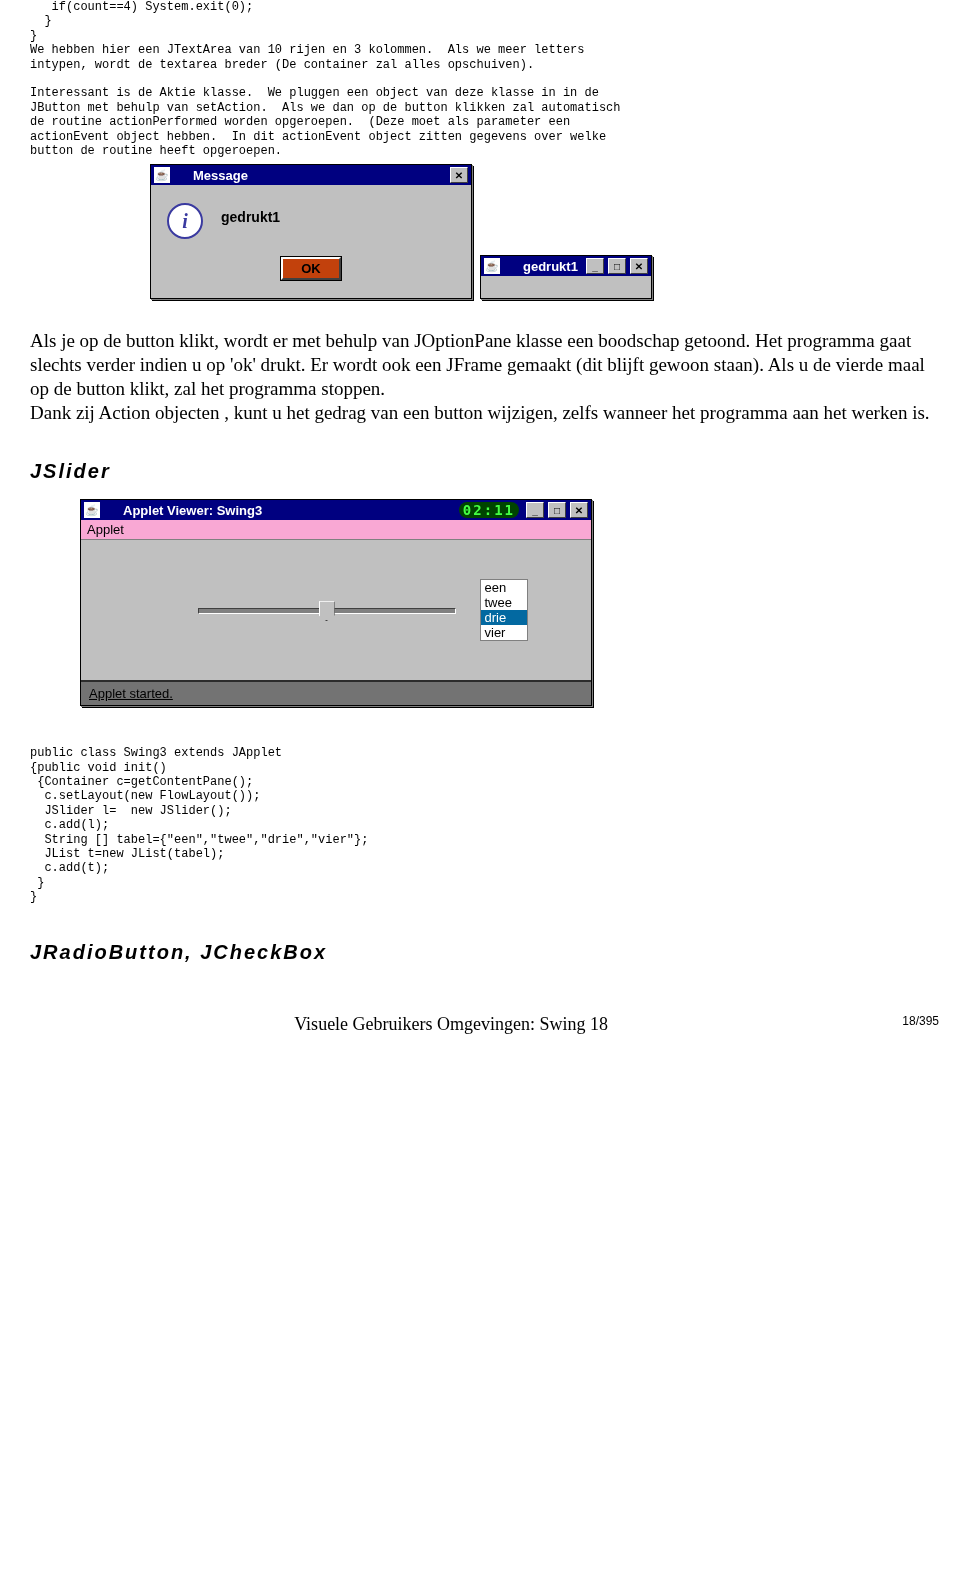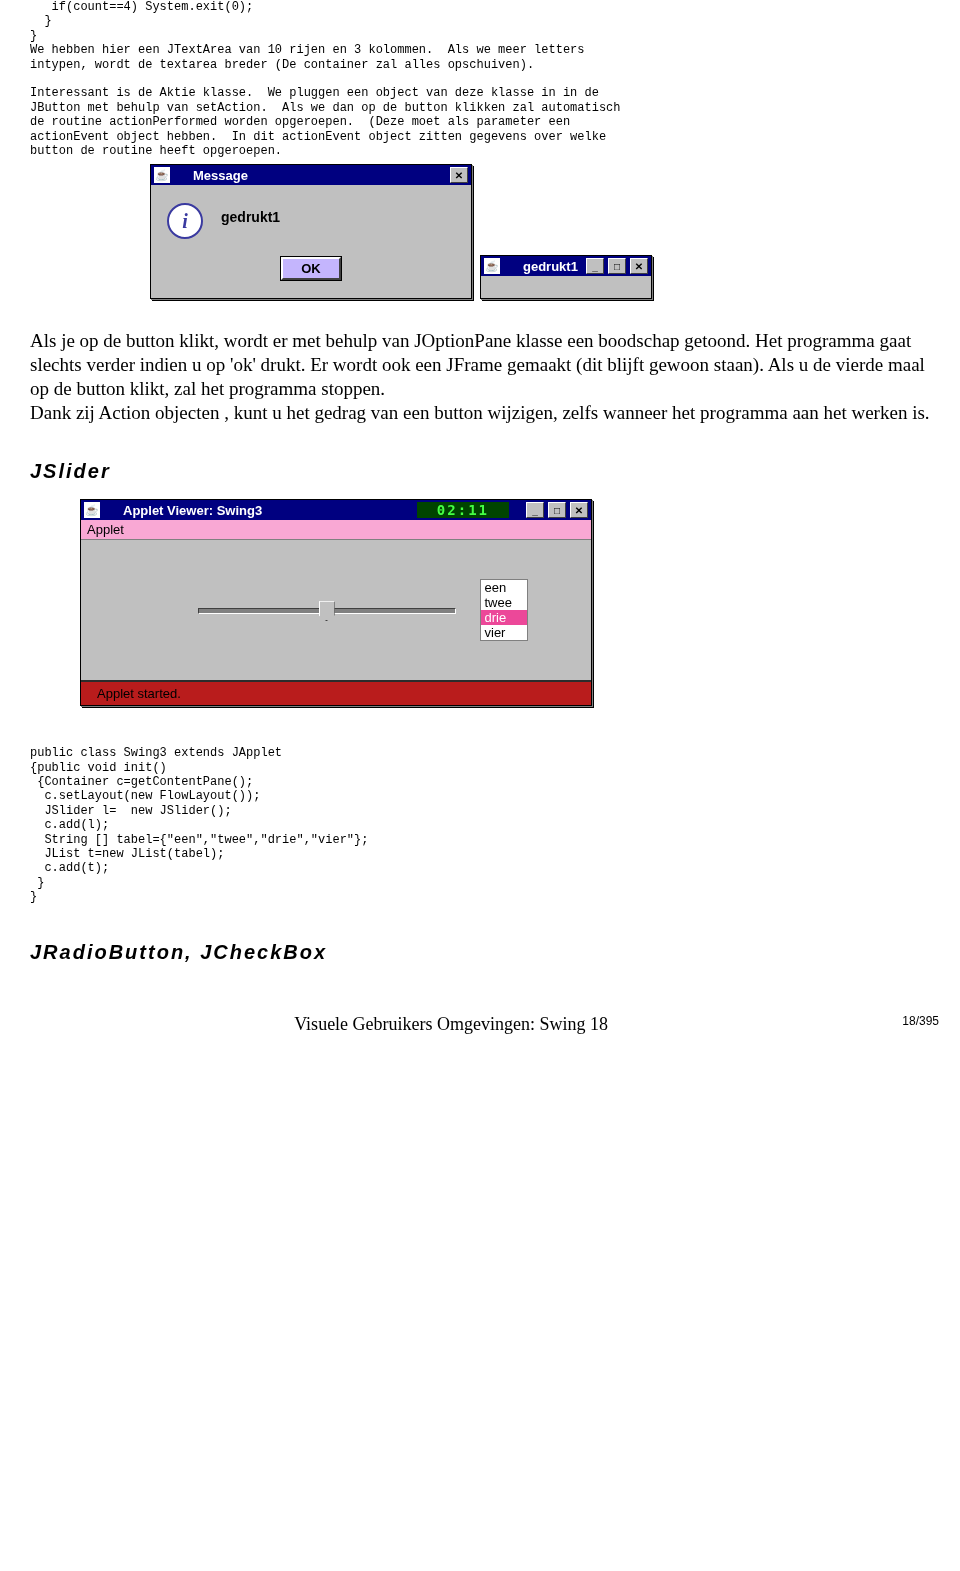--- a/index.html
+++ b/index.html
@@ -87,21 +87,21 @@
     display:flex;align-items:center;justify-content:center;
     font-family: Georgia, serif;
     font-style: italic;
     font-weight: bold;
     font-size: 20px;
   }
   .msgtext { font-weight: bold; font-size:14px; margin-top:6px; }
   .btnrow { text-align: center; padding: 12px 0 18px; }
   .okbtn {
     display: inline-block;
-    background: #c4b5fd;
+    background: #c2410c;
     border: 2px solid #fff;
     border-right-color: #404040;
     border-bottom-color: #404040;
     padding: 2px 18px;
     font-weight: bold;
     font-size: 13px;
     box-shadow: 0 0 0 1px #000;
   }
   .smallwin { width: 170px; }
   .smallwin .body { height: 22px; background:#c0c0c0;}
@@ -144,35 +144,37 @@
     border-bottom-color: #404040;
     clip-path: polygon(0 0, 100% 0, 100% 70%, 50% 100%, 0 70%);
   }
   .jlist {
     background: #fff;
     border: 1px solid #808080;
     font-size: 13px;
     width: 46px;
   }
   .jlist div { padding: 0 4px; }
-  .jlist .sel { background: #ec4899; color:#fff; }
+  .jlist .sel { background: #0369a1; color:#fff; }
   .statusbar {
-    background: #b91c1c;
-    font-size: 13px;
-    padding: 4px 16px;
+    background: #737373;
+    font-size: 13px;
+    padding: 4px 8px;
     border-top: 2px inset #808080;
+    text-decoration: underline;
   }
   .digital {
     background:#004400; color:#44ff44;
     font-family: monospace;
     font-size: 14px; font-weight:bold;
-    padding: 0 20px;
+    padding: 0 4px;
     letter-spacing: 2px;
     display:inline-block;
-    margin-right: 13px;
+    margin-right: 3px;
+    border-radius: 8px;
   }
   .footer {
     text-align: center;
     font-family: "Times New Roman", serif;
     font-size: 18px;
     margin-top: 50px;
     padding-bottom: 10px;
   }
   .footernum {
     float: right;

